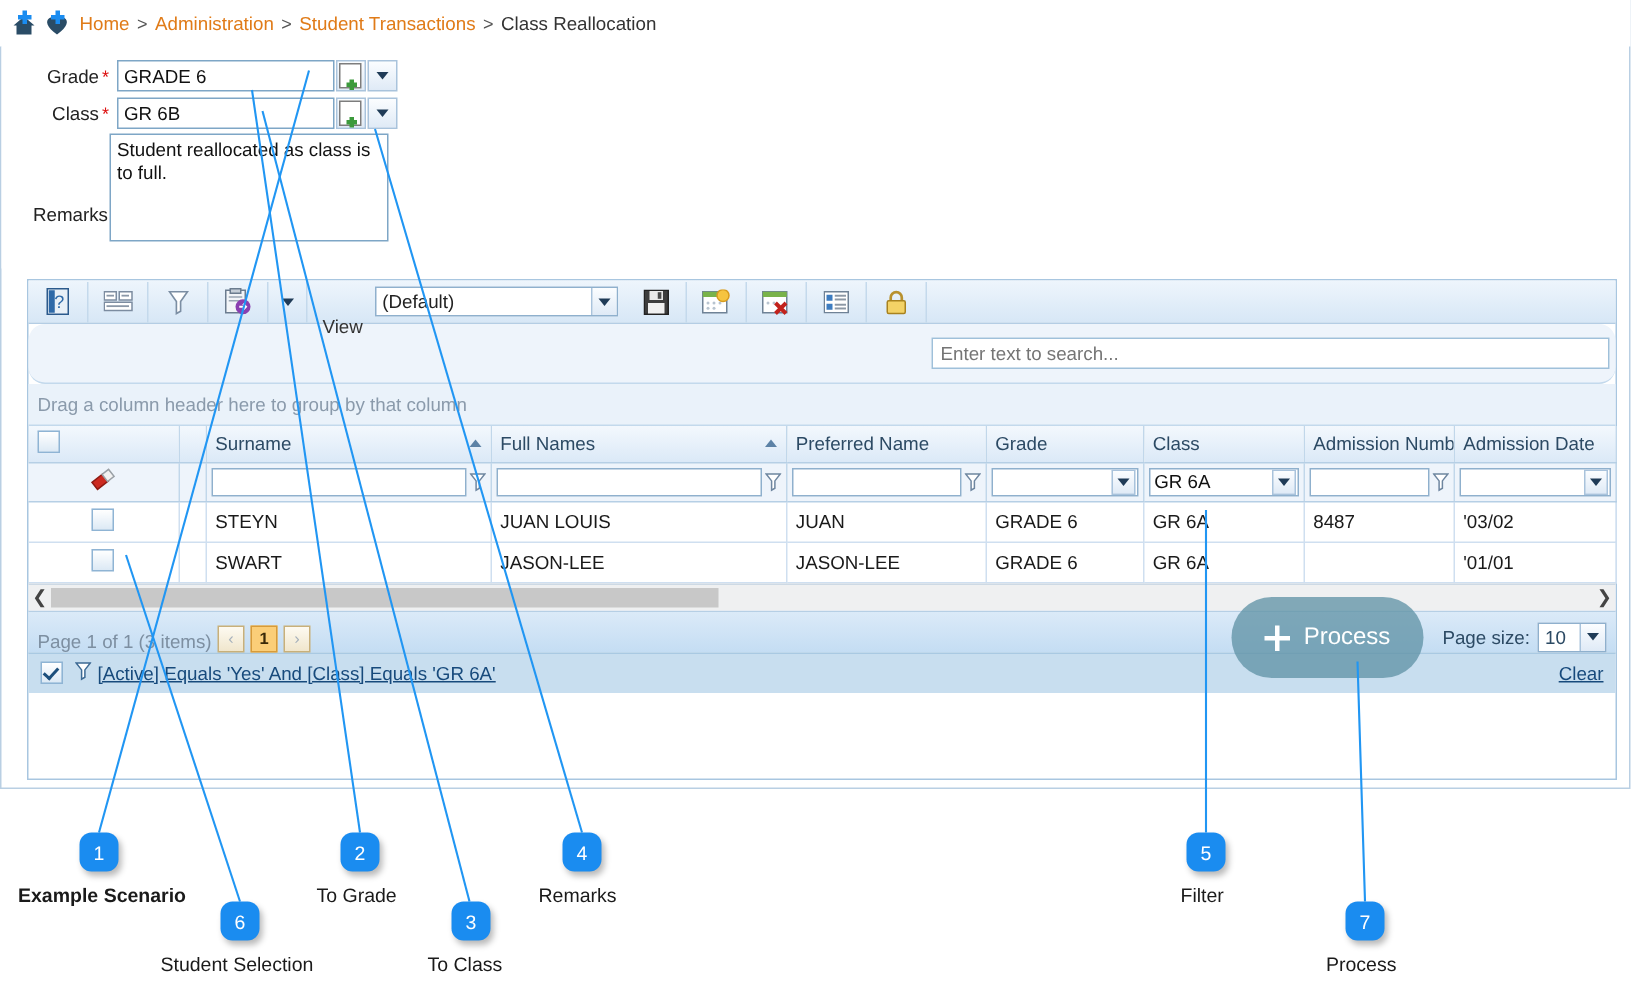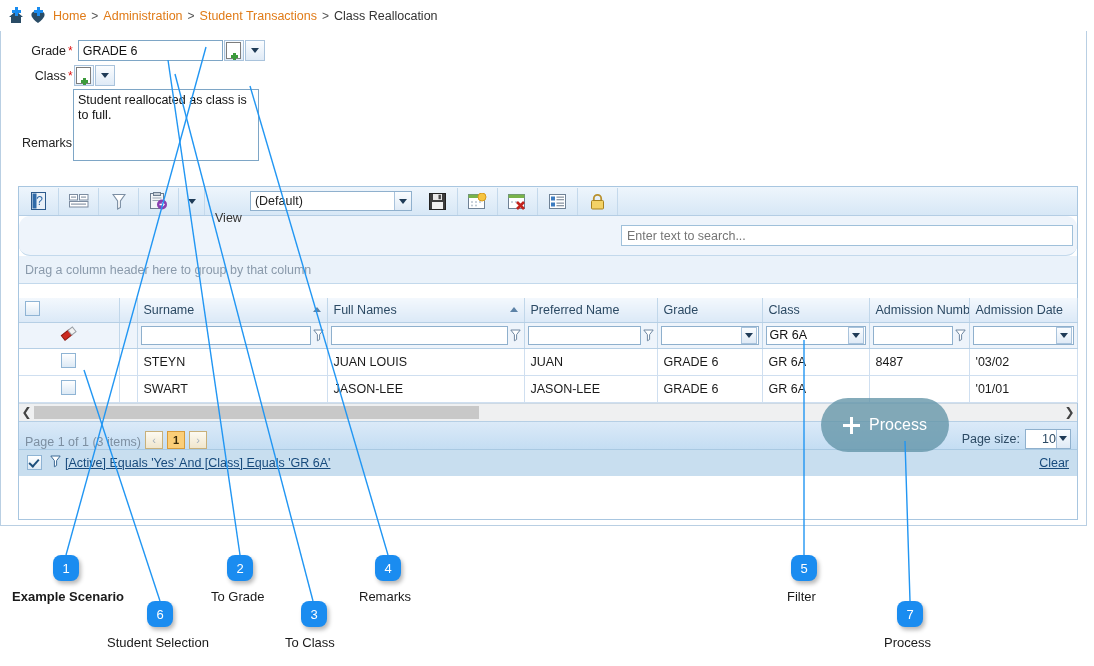--- a/index.html
+++ b/index.html
@@ -74,21 +74,21 @@
   .searchrow{height:40px;background:#eef4fb;border-bottom:1px solid #c3d9ec;
      display:flex;align-items:center;justify-content:flex-end;padding-right:4px;box-sizing:border-box;border-radius:11px;}
   .searchbox{width:452px;height:21px;border:1px solid #9fc0da;background:#fff;
      font-size:12.5px;color:#9aa7b4;padding:1px 5px;box-sizing:border-box;
      font-family:"Liberation Sans",sans-serif;outline:none;}
 
   .grouprow{height:28px;background:#eaf2fa;border-bottom:1px solid #c3d9ec;
      display:flex;align-items:center;padding-left:6px;box-sizing:border-box;
      font-size:12.5px;color:#8a9aab;}
 
-  table.grid{border-collapse:collapse;table-layout:fixed;width:1058px;margin-top:14px;}
+  table.grid{border-collapse:collapse;table-layout:fixed;width:1058px;}
   table.grid th{
      height:24px;background:linear-gradient(#f3f8fd,#dbe9f7);
      border-right:1px solid #c1d7ea;border-bottom:1px solid #b6cfe5;
      font-weight:normal;font-size:12.5px;color:#2c4a64;text-align:left;
      padding:0 6px;box-sizing:border-box;overflow:hidden;white-space:nowrap;position:relative;}
   th .sortasc{position:absolute;right:6px;top:9px;width:0;height:0;
      border-left:4px solid transparent;border-right:4px solid transparent;border-bottom:5px solid #5c82a6;}
   td.fcell{height:26px;background:#eef4fb;border-right:1px solid #c1d7ea;
      border-bottom:1px solid #b6cfe5;padding:0 3px;box-sizing:border-box;vertical-align:middle;}
   .finp{width:100%;height:19px;border:1px solid #8fb0cd;background:#fff;box-sizing:border-box;
@@ -123,21 +123,21 @@
   .pagerrow{height:28px;background:linear-gradient(#dbeaf8,#c4ddf3);
      border-top:1px solid #b6cfe5;display:flex;align-items:flex-end;
      padding:0 6px;box-sizing:border-box;}
   .pagetext{font-size:12.5px;color:#7d8fa1;}
   .pgbtn{width:18px;height:18px;margin-left:4px;border:1px solid #c8b07a;
      background:linear-gradient(#fdfaf1,#f0e6cd);display:flex;align-items:center;justify-content:center;
      font-size:11px;color:#a5b0bb;box-sizing:border-box;}
   .pgbtn.cur{background:#fbce78;border-color:#d79b3a;color:#3a2a08;font-weight:bold;}
   .pagesize{margin-left:auto;display:flex;align-items:center;font-size:12.5px;color:#2c4a64;}
   .pssel{margin-left:5px;width:46px;height:20px;border:1px solid #8fb0cd;background:#fff;
-     display:flex;align-items:center;justify-content:space-between;padding-left:16px;box-sizing:border-box;}
+     display:flex;align-items:center;justify-content:space-between;padding-left:4px;box-sizing:border-box;}
   .pssel .arw{width:16px;height:18px;border-left:1px solid #a9c3dc;
      background:linear-gradient(#fbfdff,#dfeaf6);display:flex;align-items:center;justify-content:center;}
 
   .filterbar{height:27px;background:#c8deef;border-top:1px solid #a9c9e2;
      display:flex;align-items:center;padding:0 8px;box-sizing:border-box;}
   .filterbar .txt{font-size:12.5px;color:#174a7c;text-decoration:underline;margin-left:4px;}
   .clearlnk{margin-left:auto;font-size:12.5px;color:#174a7c;text-decoration:underline;}
 
   
   .processbtn{position:absolute;left:821px;top:398px;width:128px;height:54px;
@@ -194,20 +194,21 @@
         <span class="pageplus"></span>
       </span>
       <span class="ddbtn">
         <span class="caret"></span>
       </span>
     </div>
 
     <div class="frow" style="left:13px;top:34px;">
       <span class="flabel" style="width:52px;">Class</span>
       <span class="req">*</span>
+      <input class="ftext" style="width: 145px; margin-left: 5px;" value="GR 6B">
       <span class="lkbtn">
         <span class="pageplus"></span>
       </span>
       <span class="ddbtn">
         <span class="caret"></span>
       </span>
     </div>
 
     <div class="frow" style="left:13px;top:58px;">
       <span class="flabel" style="width:58px;padding-top:36px;">Remarks</span>

